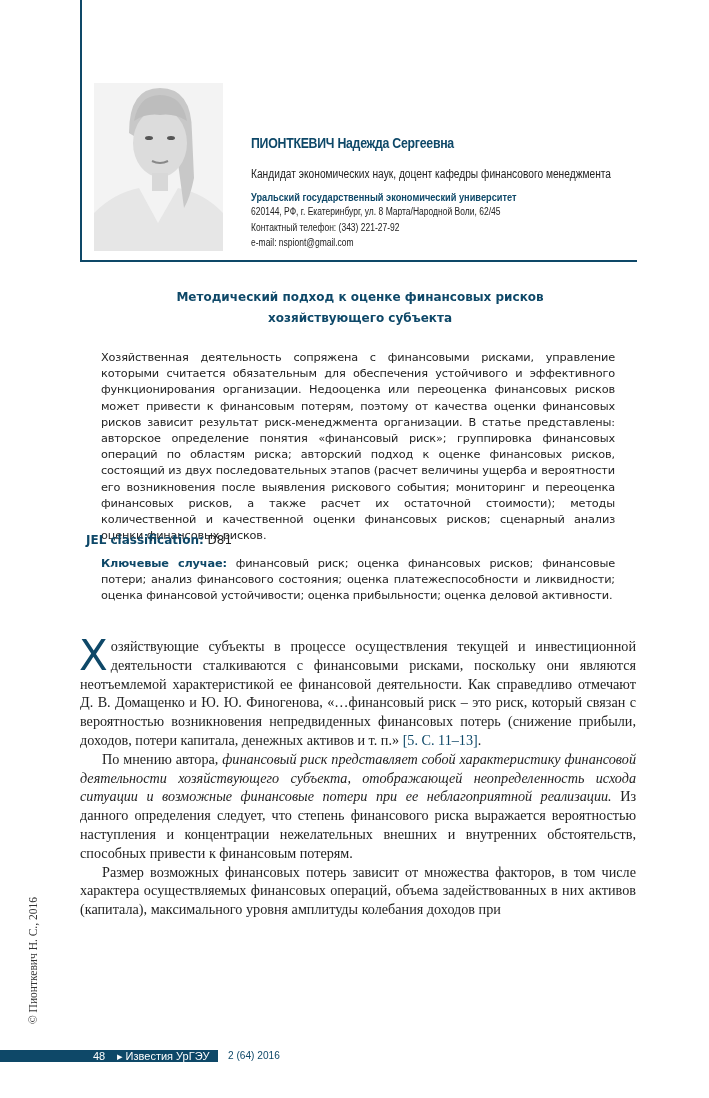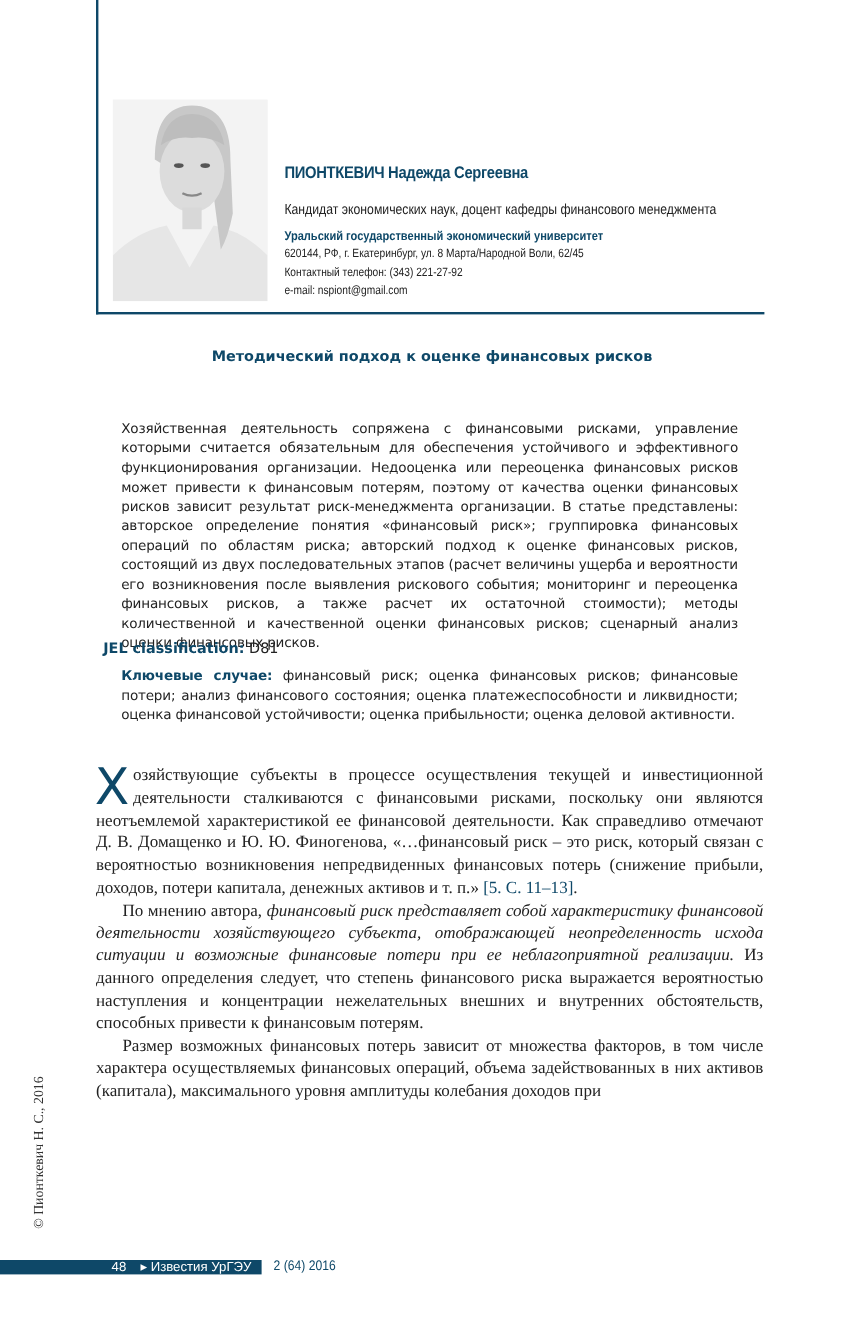--- a/index.html
+++ b/index.html
@@ -5,21 +5,21 @@
   html, body { margin: 0; padding: 0; background: #ffffff; }
   body { width: 709px; height: 1098px; position: relative; overflow: hidden; color: #222; }
 
   
   .frame-vline { position: absolute; left: 80px; top: 0; width: 2px; height: 262px; background: #0e4868; }
   .frame-hline { position: absolute; left: 80px; top: 260px; width: 557px; height: 2px; background: #0e4868; }
 
   .photo { position: absolute; left: 94px; top: 83px; width: 129px; height: 168px; background: #f2f2f2; overflow: hidden; }
   .photo svg { display: block; }
 
-  .author-block { position: absolute; left: 237px; top: 135px; width: 390px; font-family: "Liberation Sans", sans-serif; }
+  .author-block { position: absolute; left: 251px; top: 135px; width: 390px; font-family: "Liberation Sans", sans-serif; }
   .author-name { font-family: "Liberation Sans", sans-serif; font-weight: bold; font-size: 14px; color: #0e4868; letter-spacing: -0.3px; transform: scaleX(0.88); transform-origin: left; white-space: nowrap; }
   .author-position { margin-top: 16px; font-size: 12px; color: #222; transform: scaleX(0.85); transform-origin: left; white-space: nowrap; }
   .author-university { margin-top: 10px; font-size: 10.5px; font-weight: bold; color: #0e4868; transform: scaleX(0.88); transform-origin: left; white-space: nowrap; }
   .author-line { font-size: 10px; color: #222; margin-top: 2px; transform: scaleX(0.85); transform-origin: left; white-space: nowrap; line-height: 13.5px; }
 
   .title { position: absolute; left: 80px; top: 287px; width: 560px; text-align: center; font-family: "DejaVu Sans", sans-serif; font-weight: bold; font-size: 12px; line-height: 21px; color: #0e4868; }
 
   .abstract { position: absolute; left: 101px; top: 350px; width: 514px; font-family: "DejaVu Sans", sans-serif; font-size: 11.3px; line-height: 16.2px; color: #222; text-align: justify; letter-spacing: -0.15px; }
   .jel { position: absolute; left: 86px; top: 533px; font-family: "DejaVu Sans", sans-serif; font-size: 12px; color: #222; text-align: right; }
   .jel b { color: #0e4868; }
@@ -63,20 +63,21 @@
   <div class="author-name">ПИОНТКЕВИЧ Надежда Сергеевна</div>
   <div class="author-position">Кандидат экономических наук, доцент кафедры финансового менеджмента</div>
   <div class="author-university">Уральский государственный экономический университет</div>
   <div class="author-line">620144, РФ, г. Екатеринбург, ул. 8 Марта/Народной Воли, 62/45</div>
   <div class="author-line">Контактный телефон: (343) 221-27-92</div>
   <div class="author-line">e-mail: nspiont@gmail.com</div>
 </div>
 
 <div class="title">
   <div>Методический подход к оценке финансовых рисков</div>
+  <div>хозяйствующего субъекта</div>
 </div>
 
 <div class="abstract">Хозяйственная деятельность сопряжена с финансовыми рисками, управление которыми считается обязательным для обеспечения устойчивого и эффективного функционирования организации. Недооценка или переоценка финансовых рисков может привести к финансовым потерям, поэтому от качества оценки финансовых рисков зависит результат риск-менеджмента организации. В статье представлены: авторское определение понятия «финансовый риск»; группировка финансовых операций по областям риска; авторский подход к оценке финансовых рисков, состоящий из двух последовательных этапов (расчет величины ущерба и вероятности его возникновения после выявления рискового события; мониторинг и переоценка финансовых рисков, а также расчет их остаточной стоимости); методы количественной и качественной оценки финансовых рисков; сценарный анализ оценки финансовых рисков.</div>
 
 <div class="jel">
   <b>JEL classification:</b><span> D81</span>
 </div>
 
 <div class="keywords">
   <b>Ключевые случае:</b><span> финансовый риск; оценка финансовых рисков; финансовые потери; анализ финансового состояния; оценка платежеспособности и ликвидности; оценка финансовой устойчивости; оценка прибыльности; оценка деловой активности.</span>

